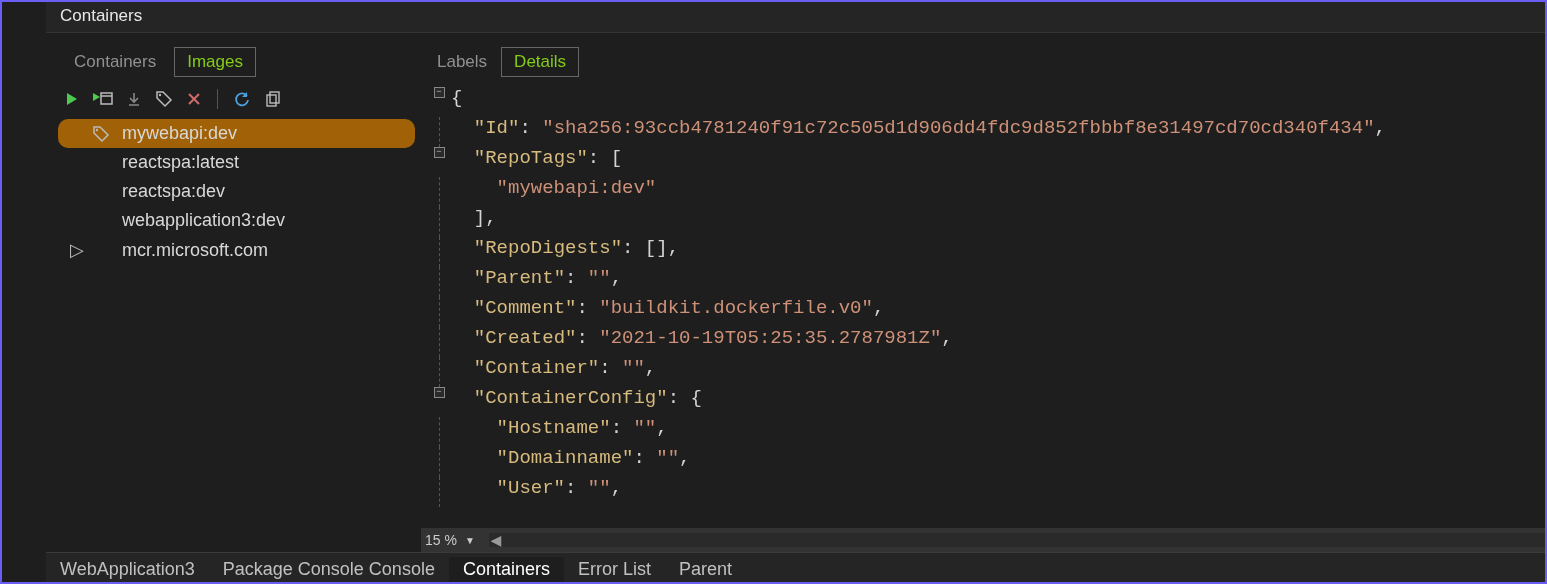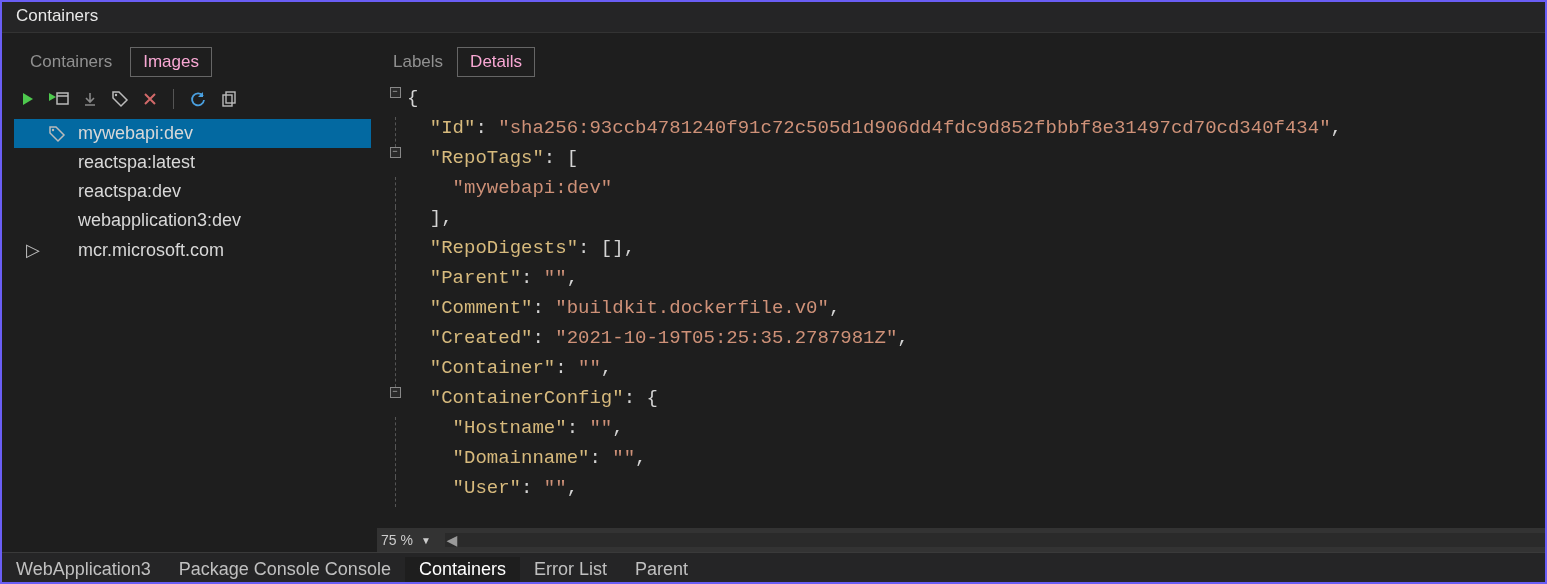--- a/index.html
+++ b/index.html
@@ -11,20 +11,21 @@
     height: 584px;
     overflow: hidden;
     font-size: 17px;
   }
   .outer {
     border: 2px solid #6a5ef5;
     height: 100%;
     display: flex;
     flex-direction: column;
     background: #1e1e1e;
+    padding-left: 44px;
   }
   .titlebar {
     background: #252526;
     border-bottom: 1px solid #333;
     padding: 4px 14px 6px 14px;
     background-image: radial-gradient(#3a3a3a 0.6px, transparent 0.6px);
     background-size: 6px 6px;
     background-repeat: repeat-x;
     background-position: 120px 7px;
   }
@@ -35,39 +36,39 @@
     display:flex; flex-direction:column;
     padding: 8px 6px 0 12px;
   }
   .tabs { display:flex; gap:6px; align-items:center; margin: 6px 0 4px 4px;}
   .tab {
     padding: 4px 12px;
     color:#909090;
     cursor:pointer;
   }
   .tab.active {
-    color:#f9a8d4;
+    color:#84cc16;
     border:1px solid #666;
   }
   .toolbar {
     display:flex; align-items:center; gap:13px;
     padding: 8px 2px 8px 6px;
   }
   .toolbar .sep { width:1px; height:20px; background:#555; margin:0 2px;}
   .icon { display:inline-flex; }
   .list { flex:1; margin-top:2px;}
   .list-item {
     display:flex; align-items:center;
     padding: 4px 6px 4px 12px;
     gap:8px;
     color:#d8d8d8;
     font-size:18px;
     cursor:pointer;
   }
-  .list-item.selected { background:#0369a1;}
+  .list-item.selected { background:#a16207;border-radius:10px;}
   .expand-col{ width:14px; display:inline-flex; justify-content:center; color:#bbb;}
   .tag-col{ width:22px; display:inline-flex;}
   .main { flex:1; display:flex; flex-direction:column; overflow:hidden;}
   .main-tabs { display:flex; gap:2px; padding:8px 0 6px 0;}
   .editor {
     flex:1; overflow:auto;
     font-family: Consolas, "Courier New", monospace;
     font-size:19px;
     padding-left:6px;
     white-space: pre;
@@ -191,21 +192,21 @@
 
     <div class="main">
       <div class="tabs main-tabs">
         <div class="tab">Labels</div>
         <div class="tab active">Details</div>
       </div>
 
       <div class="editor" id="editor"><div class="gutter-line"><div class="fold"><div class="foldbox">−</div></div><div class="code"><span class="punct">{</span></div></div><div class="gutter-line"><div class="fold"><span style="border-left: 1px dashed rgb(85, 85, 85); height: 30px;"></span></div><div class="code">  <span class="key">"Id"</span><span class="punct">: </span><span class="str">"sha256:93ccb4781240f91c72c505d1d906dd4fdc9d852fbbbf8e31497cd70cd340f434"</span><span class="punct">,</span></div></div><div class="gutter-line"><div class="fold"><div class="foldbox">−</div></div><div class="code">  <span class="key">"RepoTags"</span><span class="punct">: [</span></div></div><div class="gutter-line"><div class="fold"><span style="border-left: 1px dashed rgb(85, 85, 85); height: 30px;"></span></div><div class="code">    <span class="str">"mywebapi:dev"</span></div></div><div class="gutter-line"><div class="fold"><span style="border-left: 1px dashed rgb(85, 85, 85); height: 30px;"></span></div><div class="code">  <span class="punct">],</span></div></div><div class="gutter-line"><div class="fold"><span style="border-left: 1px dashed rgb(85, 85, 85); height: 30px;"></span></div><div class="code">  <span class="key">"RepoDigests"</span><span class="punct">: [],</span></div></div><div class="gutter-line"><div class="fold"><span style="border-left: 1px dashed rgb(85, 85, 85); height: 30px;"></span></div><div class="code">  <span class="key">"Parent"</span><span class="punct">: </span><span class="str">""</span><span class="punct">,</span></div></div><div class="gutter-line"><div class="fold"><span style="border-left: 1px dashed rgb(85, 85, 85); height: 30px;"></span></div><div class="code">  <span class="key">"Comment"</span><span class="punct">: </span><span class="str">"buildkit.dockerfile.v0"</span><span class="punct">,</span></div></div><div class="gutter-line"><div class="fold"><span style="border-left: 1px dashed rgb(85, 85, 85); height: 30px;"></span></div><div class="code">  <span class="key">"Created"</span><span class="punct">: </span><span class="str">"2021-10-19T05:25:35.2787981Z"</span><span class="punct">,</span></div></div><div class="gutter-line"><div class="fold"><span style="border-left: 1px dashed rgb(85, 85, 85); height: 30px;"></span></div><div class="code">  <span class="key">"Container"</span><span class="punct">: </span><span class="str">""</span><span class="punct">,</span></div></div><div class="gutter-line"><div class="fold"><div class="foldbox">−</div></div><div class="code">  <span class="key">"ContainerConfig"</span><span class="punct">: {</span></div></div><div class="gutter-line"><div class="fold"><span style="border-left: 1px dashed rgb(85, 85, 85); height: 30px;"></span></div><div class="code">    <span class="key">"Hostname"</span><span class="punct">: </span><span class="str">""</span><span class="punct">,</span></div></div><div class="gutter-line"><div class="fold"><span style="border-left: 1px dashed rgb(85, 85, 85); height: 30px;"></span></div><div class="code">    <span class="key">"Domainname"</span><span class="punct">: </span><span class="str">""</span><span class="punct">,</span></div></div><div class="gutter-line"><div class="fold"><span style="border-left: 1px dashed rgb(85, 85, 85); height: 30px;"></span></div><div class="code">    <span class="key">"User"</span><span class="punct">: </span><span class="str">""</span><span class="punct">,</span></div></div></div>
 
       <div class="zoombar">
-        <span>75 %</span>
+        <span>15 %</span>
         <span class="chev">▼</span>
         <div class="hscroll">
           <div class="left">◀</div>
         </div>
       </div>
     </div>
   </div>
 
   <div class="bottom-tabs">
     <div class="btab">WebApplication3</div>

